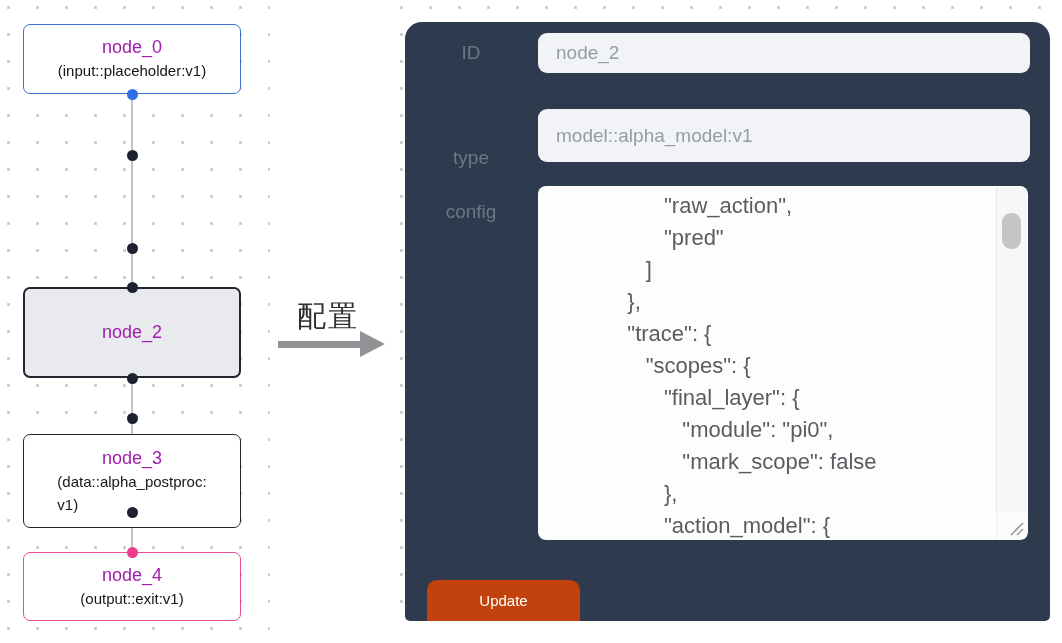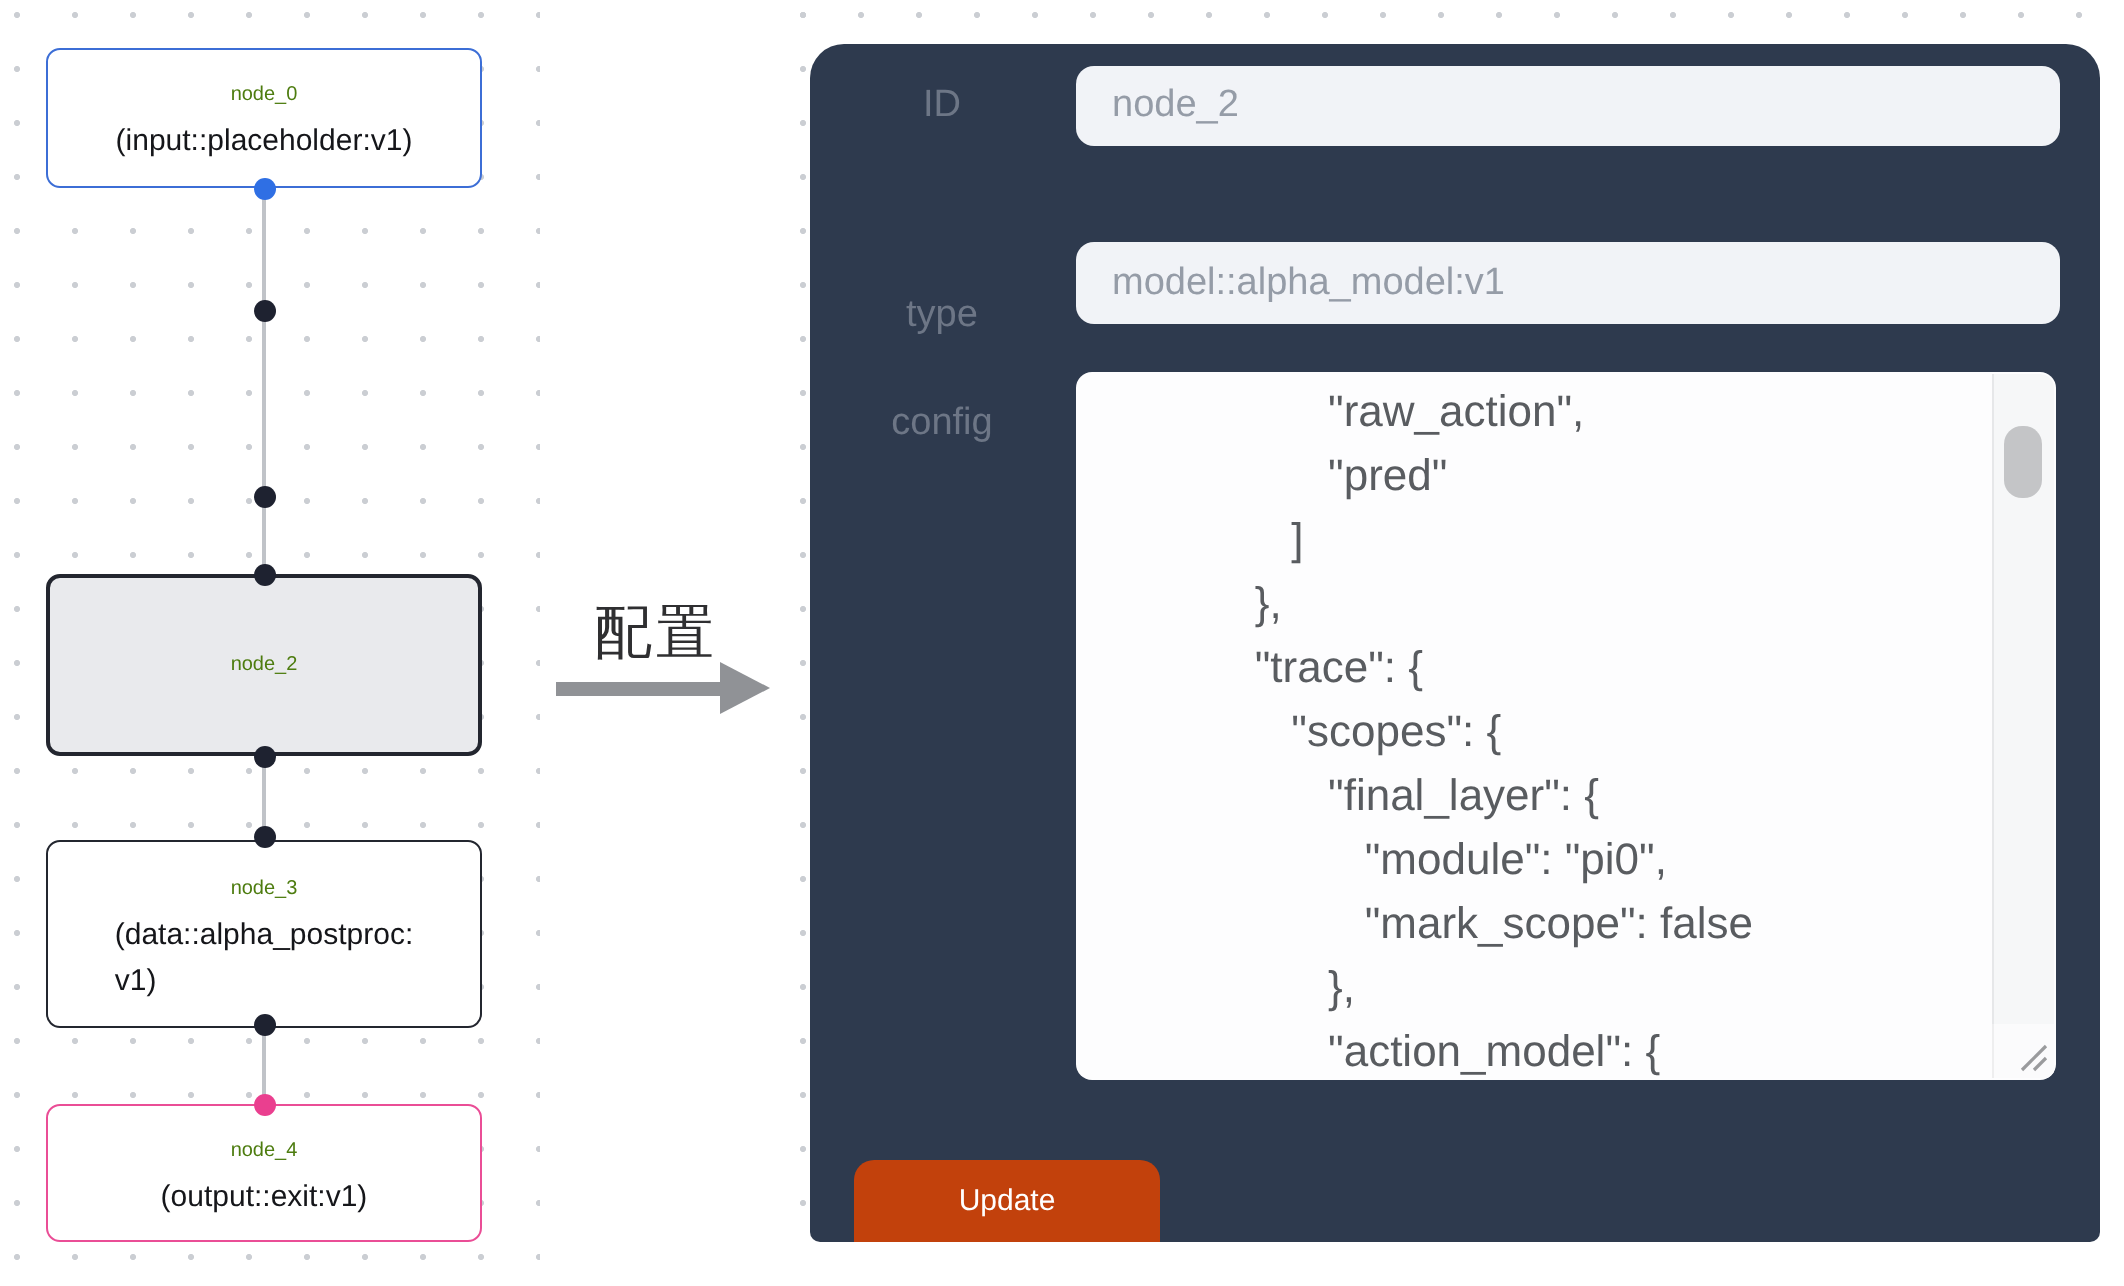--- a/index.html
+++ b/index.html
@@ -12,26 +12,26 @@
         background-size:29px 27px;background-position:-6px -6px;}
   .flow-canvas{position:absolute;left:0;top:0;width:270px;height:643px;}
   .dots-top{position:absolute;left:393px;top:0;width:669px;height:18px;}
   .dots-strip{position:absolute;left:393px;top:0;width:14px;height:622px;}
 
   
   .edge-line{position:absolute;left:131px;top:94px;width:2px;height:458px;background:#c0c3c8;}
   .node{position:absolute;left:23px;width:218px;background:#ffffff;border:1.5px solid #23262f;
         border-radius:7px;display:flex;flex-direction:column;align-items:center;justify-content:center;
         box-sizing:border-box;z-index:2;cursor:pointer;}
-  .node .ttl{font-size:10px;line-height:23px;color:#4d7c0f;text-align:left;}
+  .node .ttl{font-size:18px;line-height:23px;color:#a21caf;text-align:left;}
   .node .sub{font-size:15px;line-height:23px;color:#15161a;white-space:pre-line;}
   .node-0{top:24px;height:70px;border-color:#3c6ed6;}
   .node-1{top:155px;height:93px;}
   .node-2{top:287px;height:91px;background:#e9eaed;border-width:2.5px;}
-  .node-3{top:420px;height:94px;}
+  .node-3{top:434px;height:94px;}
   .node-4{top:552px;height:69px;border-color:#ea4d96;}
   .port{position:absolute;width:11px;height:11px;border-radius:50%;z-index:3;margin-left:-5px;margin-top:-5px;}
   .port.dark{background:#1e2230;}
   .port.blue{background:#2f6fe4;}
   .port.pink{background:#ea3f8f;}
 
   
   .transition-label{position:absolute;left:297px;top:297px;font-size:29px;color:#2f2f31;
                     letter-spacing:2px;font-weight:500;}
   .arrow-shaft{position:absolute;left:278px;top:341px;width:84px;height:7px;background:#909296;}
@@ -43,21 +43,21 @@
   .panel{position:absolute;left:405px;top:22px;width:645px;height:599px;background:#2e3a4e;
          border-radius:17px 17px 5px 5px;z-index:4;}
   .flabel{position:absolute;left:20px;width:92px;text-align:center;font-size:19px;color:#6d7686;}
   .flabel.id{top:20px;}
   .flabel.type{top:98px;margin-top:27px;}
   .flabel.config{top:179px;}
   .field-input{position:absolute;left:133px;width:492px;height:40px;background:#f1f3f7;border:none;
                border-radius:9px;font-size:19px;color:#959ca7;padding:0 0 0 18px;box-sizing:border-box;
                font-family:"Liberation Sans","DejaVu Sans",sans-serif;outline:none;}
   .field-input.id{top:11px;}
-  .field-input.type{top:99px;height:41px;}
+  .field-input.type{top:87px;height:53px;}
 
   .config-box{position:absolute;left:133px;top:164px;width:490px;height:354px;background:#fdfdfe;
               border-radius:8px;overflow:hidden;}
   .config-text{position:absolute;left:0;top:4px;right:32px;bottom:0;padding-left:16px;
                font-size:22px;line-height:32px;color:#595c60;white-space:pre;overflow:hidden;}
   .sb-track{position:absolute;right:1px;top:1px;width:30px;height:325px;background:#f6f7f8;
             border-left:1px solid #e6e7e9;border-radius:0 7px 0 0;}
   .sb-thumb{position:absolute;left:5px;top:26px;width:19px;height:36px;border-radius:9px;background:#c4c5c7;}
   .sb-corner{position:absolute;right:1px;bottom:1px;width:30px;height:27px;background:#fbfbfc;
              border-left:1px solid #eeeeef;border-top:1px solid #e6e7e9;}

